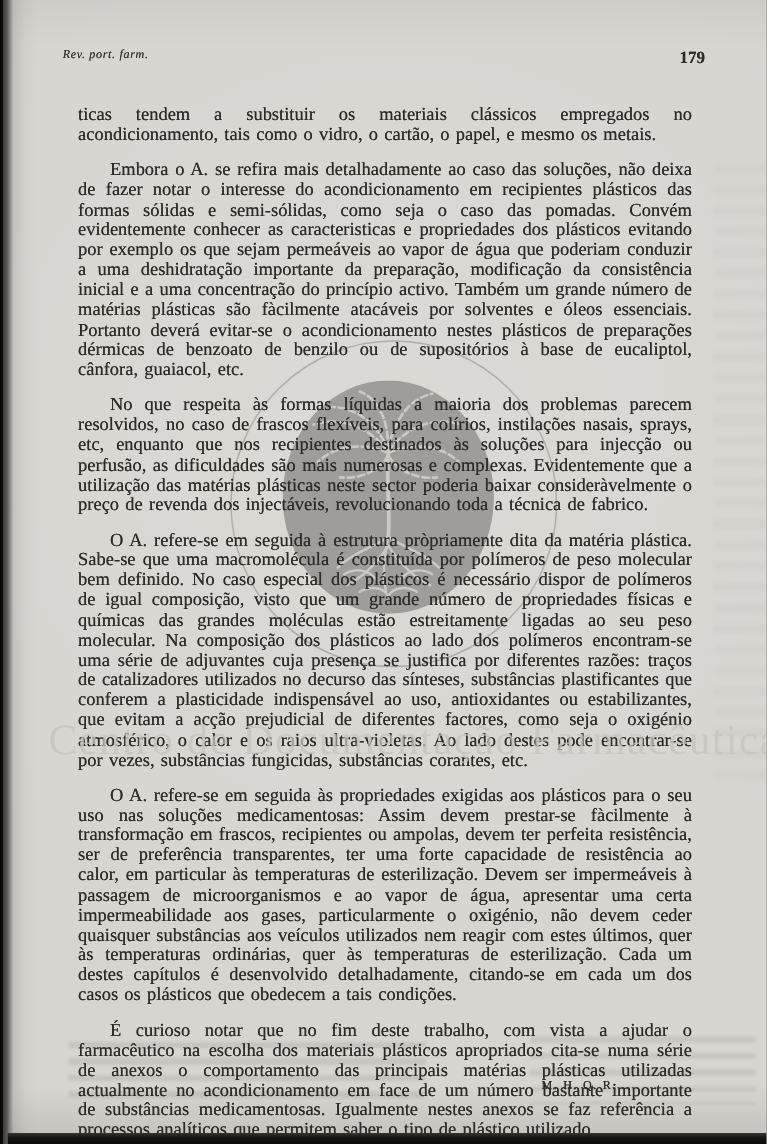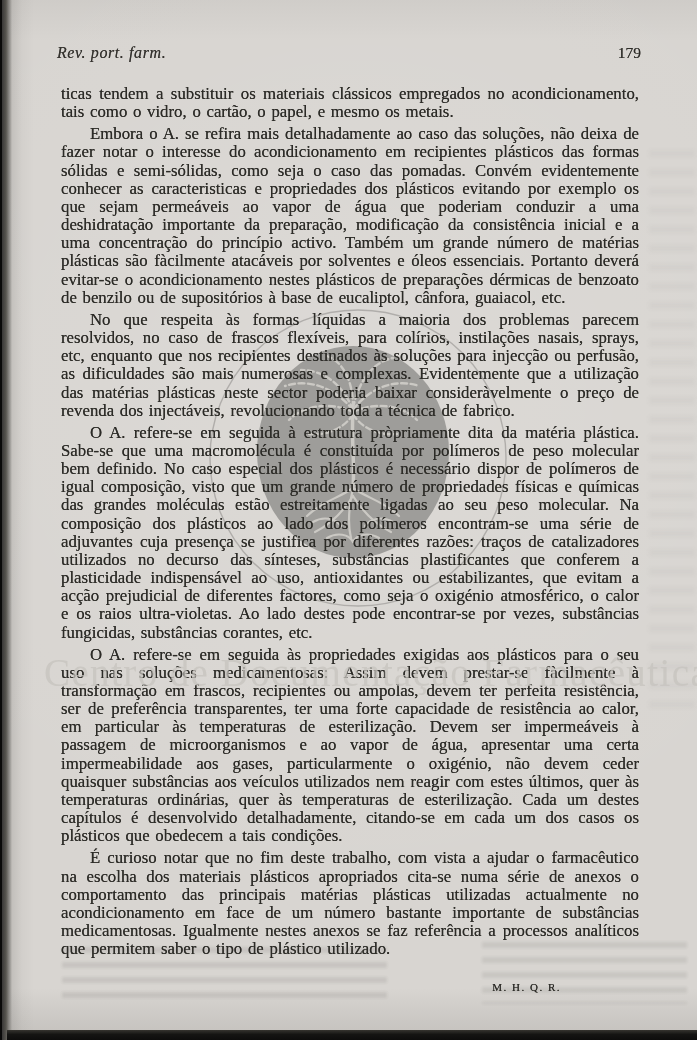--- a/index.html
+++ b/index.html
@@ -16,37 +16,37 @@
   .binding {
     position:absolute; left:0; top:0; bottom:0; width:12px; z-index:6;
     background:linear-gradient(90deg,#0a0a09 0px,#0a0a09 2.5px,#3c3b39 2.5px,#57554f 6px,#8a8884 9px,rgba(138,136,132,0) 12px);
   }
   .bottom-bar {
     position:absolute; left:7px; right:0; bottom:0; height:10px; z-index:6;
     background:linear-gradient(180deg,#35342f 0%,#141412 45%,#0d0d0c 100%);
   }
   .header-journal {
     position:absolute; left:57px; top:44px; z-index:2;
-    font-style:italic; font-size:16px; letter-spacing:0.6px; color:#34322e;
+    font-style:italic; font-size:11px; letter-spacing:0.6px; color:#34322e;
     text-shadow:0 0 0.4px rgba(52,50,46,0.8);
   }
   .header-pageno {
     position:absolute; right:56px; top:44px; z-index:2;
-    font-weight:normal; font-size:15.5px; color:#2e2d29;
+    font-weight:bold; font-size:15.5px; color:#2e2d29;
     text-shadow:0 0 0.4px rgba(46,45,41,0.8);
   }
   .stamp-circle { position:absolute; left:208px; top:308px; width:300px; height:300px; z-index:1; }
   .stamp-emblem { position:absolute; left:257px; top:346px; width:193px; height:212px; z-index:1; }
   .body-text {
     position:absolute; left:57px; top:81px; width:586px; z-index:2;
     font-size:16.8px; line-height:18.15px; text-align:justify;
     color:#2c2b27; word-spacing:1.5px;
     text-shadow:0 0 0.45px rgba(44,43,39,0.85);
   }
-  .body-text p { margin:4px; text-indent:29px; }
+  .body-text p { margin:14px; text-indent:29px; }
   .body-text p.first { text-indent:0; }
   .signature {
     position:absolute; right:136px; top:981px; z-index:2;
     font-size:11px; letter-spacing:1.5px; color:#2c2b27;
     text-shadow:0 0 0.45px rgba(44,43,39,0.85);
   }
   .stamp-text {
     position:absolute; z-index:3; white-space:nowrap;
     font-size:39px; letter-spacing:1.4px;
     color:rgba(197,195,190,0.75);

